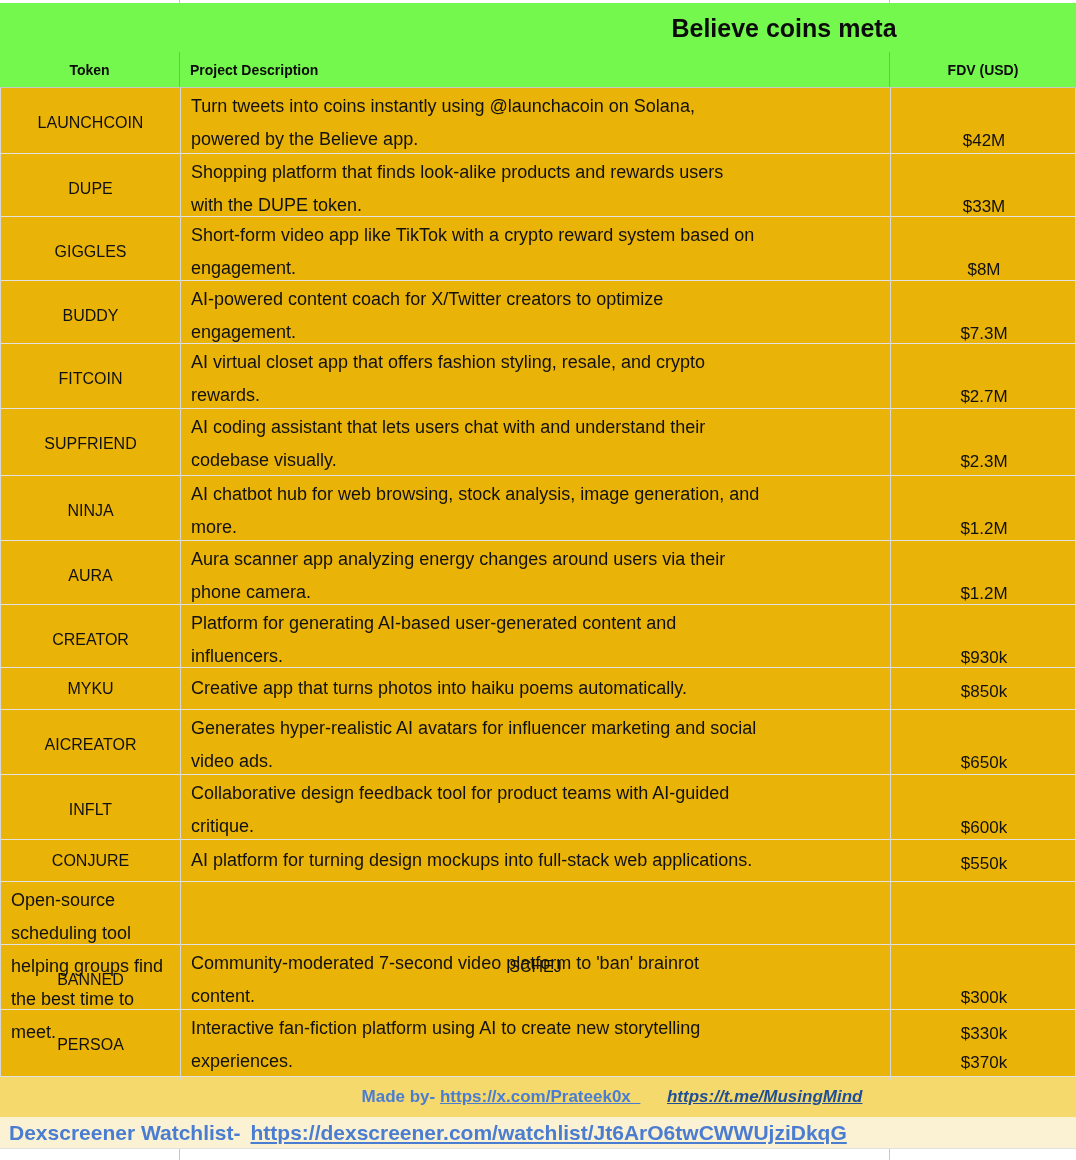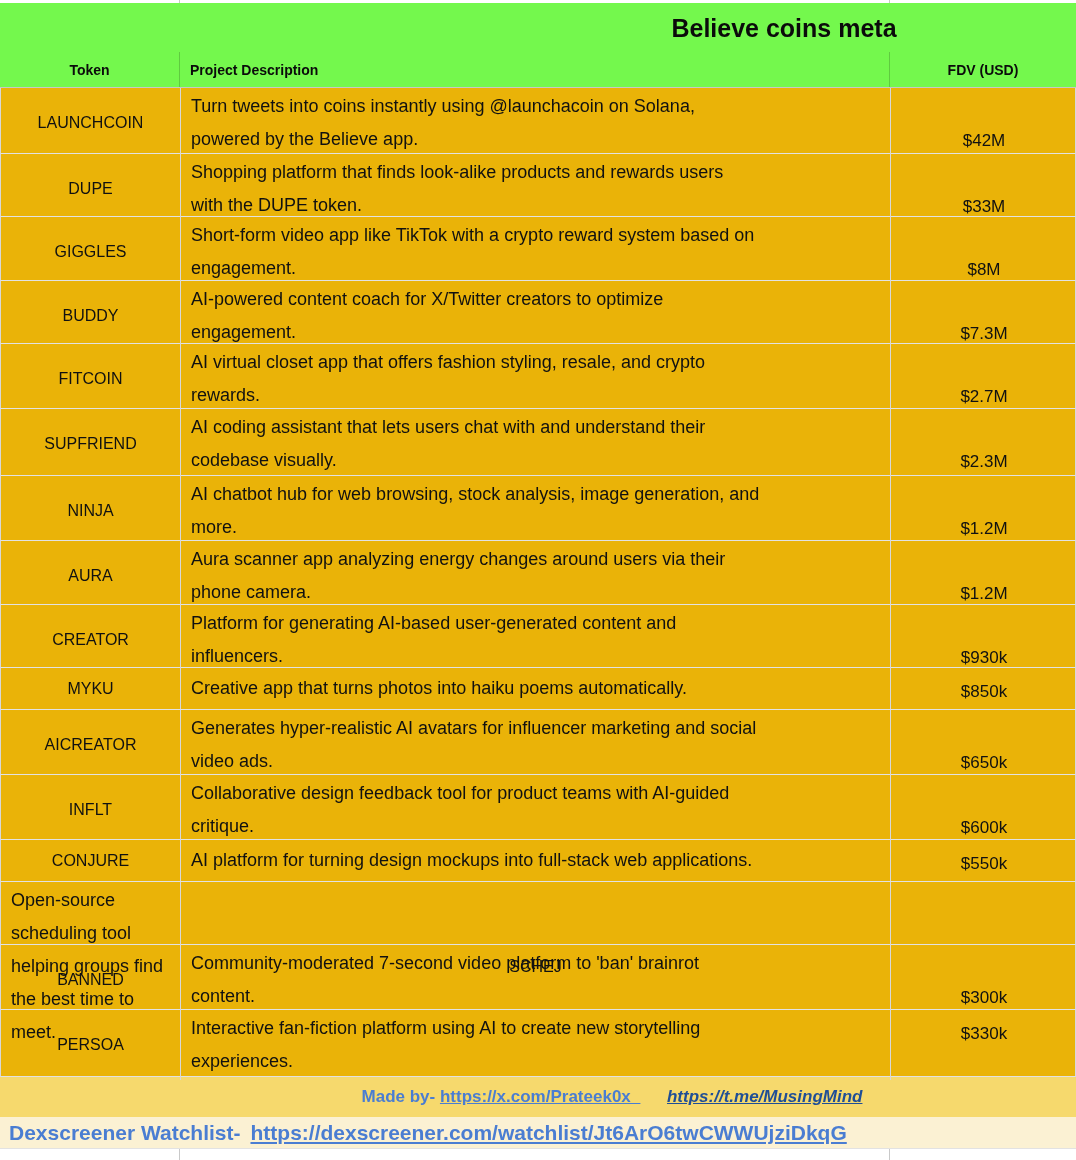--- a/index.html
+++ b/index.html
@@ -196,20 +196,21 @@
       <div class="row" style="height: 65px;">
         <div class="cell token">BANNED</div>
         <div class="cell desc">Community-moderated 7-second video platform to 'ban' brainrot
 content.</div>
         <div class="cell fdv">$300k</div>
       </div>
       <div class="row" style="height: 67px;">
         <div class="cell token">PERSOA</div>
         <div class="cell desc">Interactive fan-fiction platform using AI to create new storytelling
 experiences.</div>
+        <div class="cell fdv">$370k</div>
       </div>
     </div>
 
   <div class="footer-gold">
     <span class="inner">
       <span class="made-by-label">Made by-</span>
       <a class="x-link">https://x.com/Prateek0x_</a>
       <a class="tg-link">https://t.me/MusingMind</a>
     </span>
   </div>

